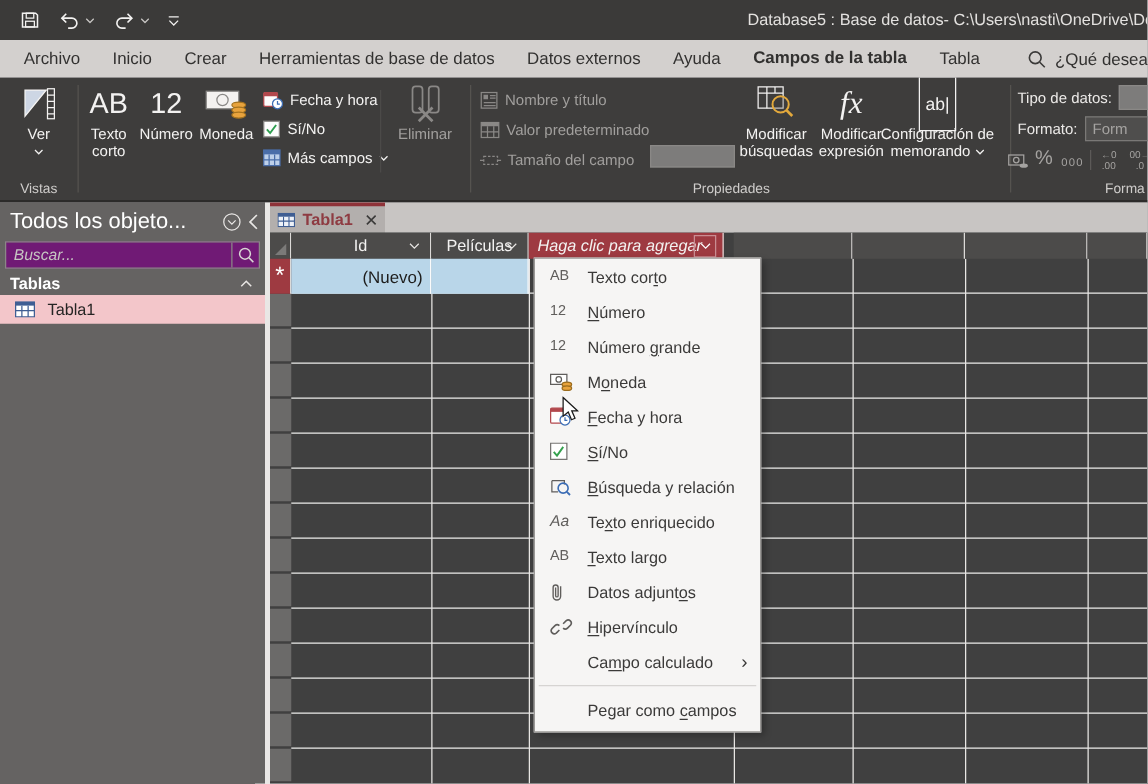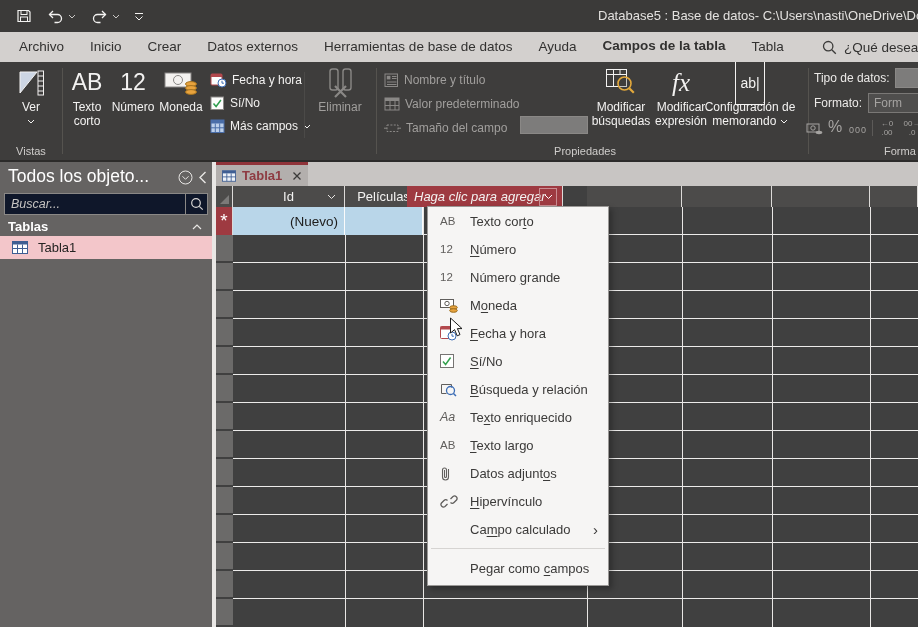--- a/index.html
+++ b/index.html
@@ -31,21 +31,21 @@
   .bigbtn.disabled,.smallbtn.disabled{color:#a19f9d}
   .chevdn{display:inline-block;vertical-align:1px}
   .smallbtn{position:absolute;display:flex;align-items:center;gap:5px;font-size:12px;white-space:nowrap;height:20px;cursor:default}
   .ribinput{position:absolute;background:#7d7c7b;border:1px solid #8a8886;box-sizing:border-box}
   .riblabel{position:absolute;font-size:12px;color:#eceae8;white-space:nowrap}
   .fmtcombo{position:absolute;background:#4f4e4d;border:1px solid #7a7876;box-sizing:border-box;font-size:12px;color:#a5a3a1;line-height:18px;padding-left:5px;overflow:hidden;white-space:nowrap}
 
   
   .navpane{position:absolute;left:0;top:162px;width:212px;bottom:0;background:#656362;color:#fff}
   .np-title{position:absolute;left:8px;top:4px;font-size:17.5px;white-space:nowrap}
-  .np-search{position:absolute;left:4px;top:31px;right:4px;height:22px;background:#0f172a;border:1px solid #8a8886;box-sizing:border-box;display:flex;align-items:center}
+  .np-search{position:absolute;left:4px;top:31px;right:4px;height:22px;background:#701a75;border:1px solid #8a8886;box-sizing:border-box;display:flex;align-items:center}
   .np-search .ph{flex:1;font-size:12.5px;font-style:italic;color:#c6c4c2;padding-left:6px}
   .np-search .sdiv{width:1px;align-self:stretch;background:#8a8886}
   .np-search .smag{width:21px;display:flex;justify-content:center}
   .np-section{position:absolute;left:0;top:55px;right:0;height:19px;display:flex;align-items:center}
   .np-section .sec-label{font-weight:bold;font-size:13px;padding-left:8px;flex:1}
   .np-item{position:absolute;left:0;top:74px;right:0;height:23px;background:#f3c6ca;display:flex;align-items:center;color:#252423;font-size:13px}
   .splitter{position:absolute;left:212px;top:162px;width:4px;bottom:0;background:#e9e7e5}
 
   
   .tabstrip{position:absolute;left:216px;top:162px;right:0;height:24px;background:#c8c5c3}
@@ -120,22 +120,22 @@
       </span>
     </div>
     <div class="wtitle">Database5 : Base de datos- C:\Users\nasti\OneDrive\Docum</div>
   </div>
 
   <div class="tabrow">
     <div class="tabs">
       <span class="rtab">Archivo</span>
       <span class="rtab">Inicio</span>
       <span class="rtab">Crear</span>
+      <span class="rtab">Herramientas de base de datos</span>
       <span class="rtab">Datos externos</span>
-      <span class="rtab">Herramientas de base de datos</span>
       <span class="rtab">Ayuda</span>
       <span class="rtab active">Campos de la tabla</span>
       <span class="rtab">Tabla</span>
     </div>
     <div class="tellme">
       <svg width="15" height="15" viewBox="0 0 15 15">
           <circle cx="6.2" cy="6.2" r="4.7" fill="none" stroke="#3b3a39" stroke-width="1.3"></circle>
           <path d="M9.8 9.8l4 4" stroke="#3b3a39" stroke-width="1.3"></path>
         </svg>
       <span>¿Qué desea</span>
@@ -404,21 +404,21 @@
       <svg class="fchev" width="9" height="6" viewBox="0 0 9 6">
           <path d="M1 1l3.5 3.5L8 1" fill="none" stroke="#e8e6e4"></path>
         </svg>
     </div>
     <div class="hdrcell" style="left:129px;width:78px">
       <span>Películas</span>
       <svg class="fchev" width="9" height="6" viewBox="0 0 9 6">
           <path d="M1 1l3.5 3.5L8 1" fill="none" stroke="#e8e6e4"></path>
         </svg>
     </div>
-    <div class="hdrcell hdr-add" style="left:191px;width:156px">
+    <div class="hdrcell hdr-add" style="left:207px;width:156px">
       <span>Haga clic para agregar</span>
       <span class="addchevbox">
         <svg width="9" height="6" viewBox="0 0 9 6">
             <path d="M1 1l3.5 3.5L8 1" fill="none" stroke="#fdfdfd"></path>
           </svg>
       </span>
     </div>
     <div id="emptyhdrs">
         <div class="hdrcell" style="left: 371px; width: 95px;"></div>
         <div class="hdrcell" style="left: 466px; width: 90px;"></div>

